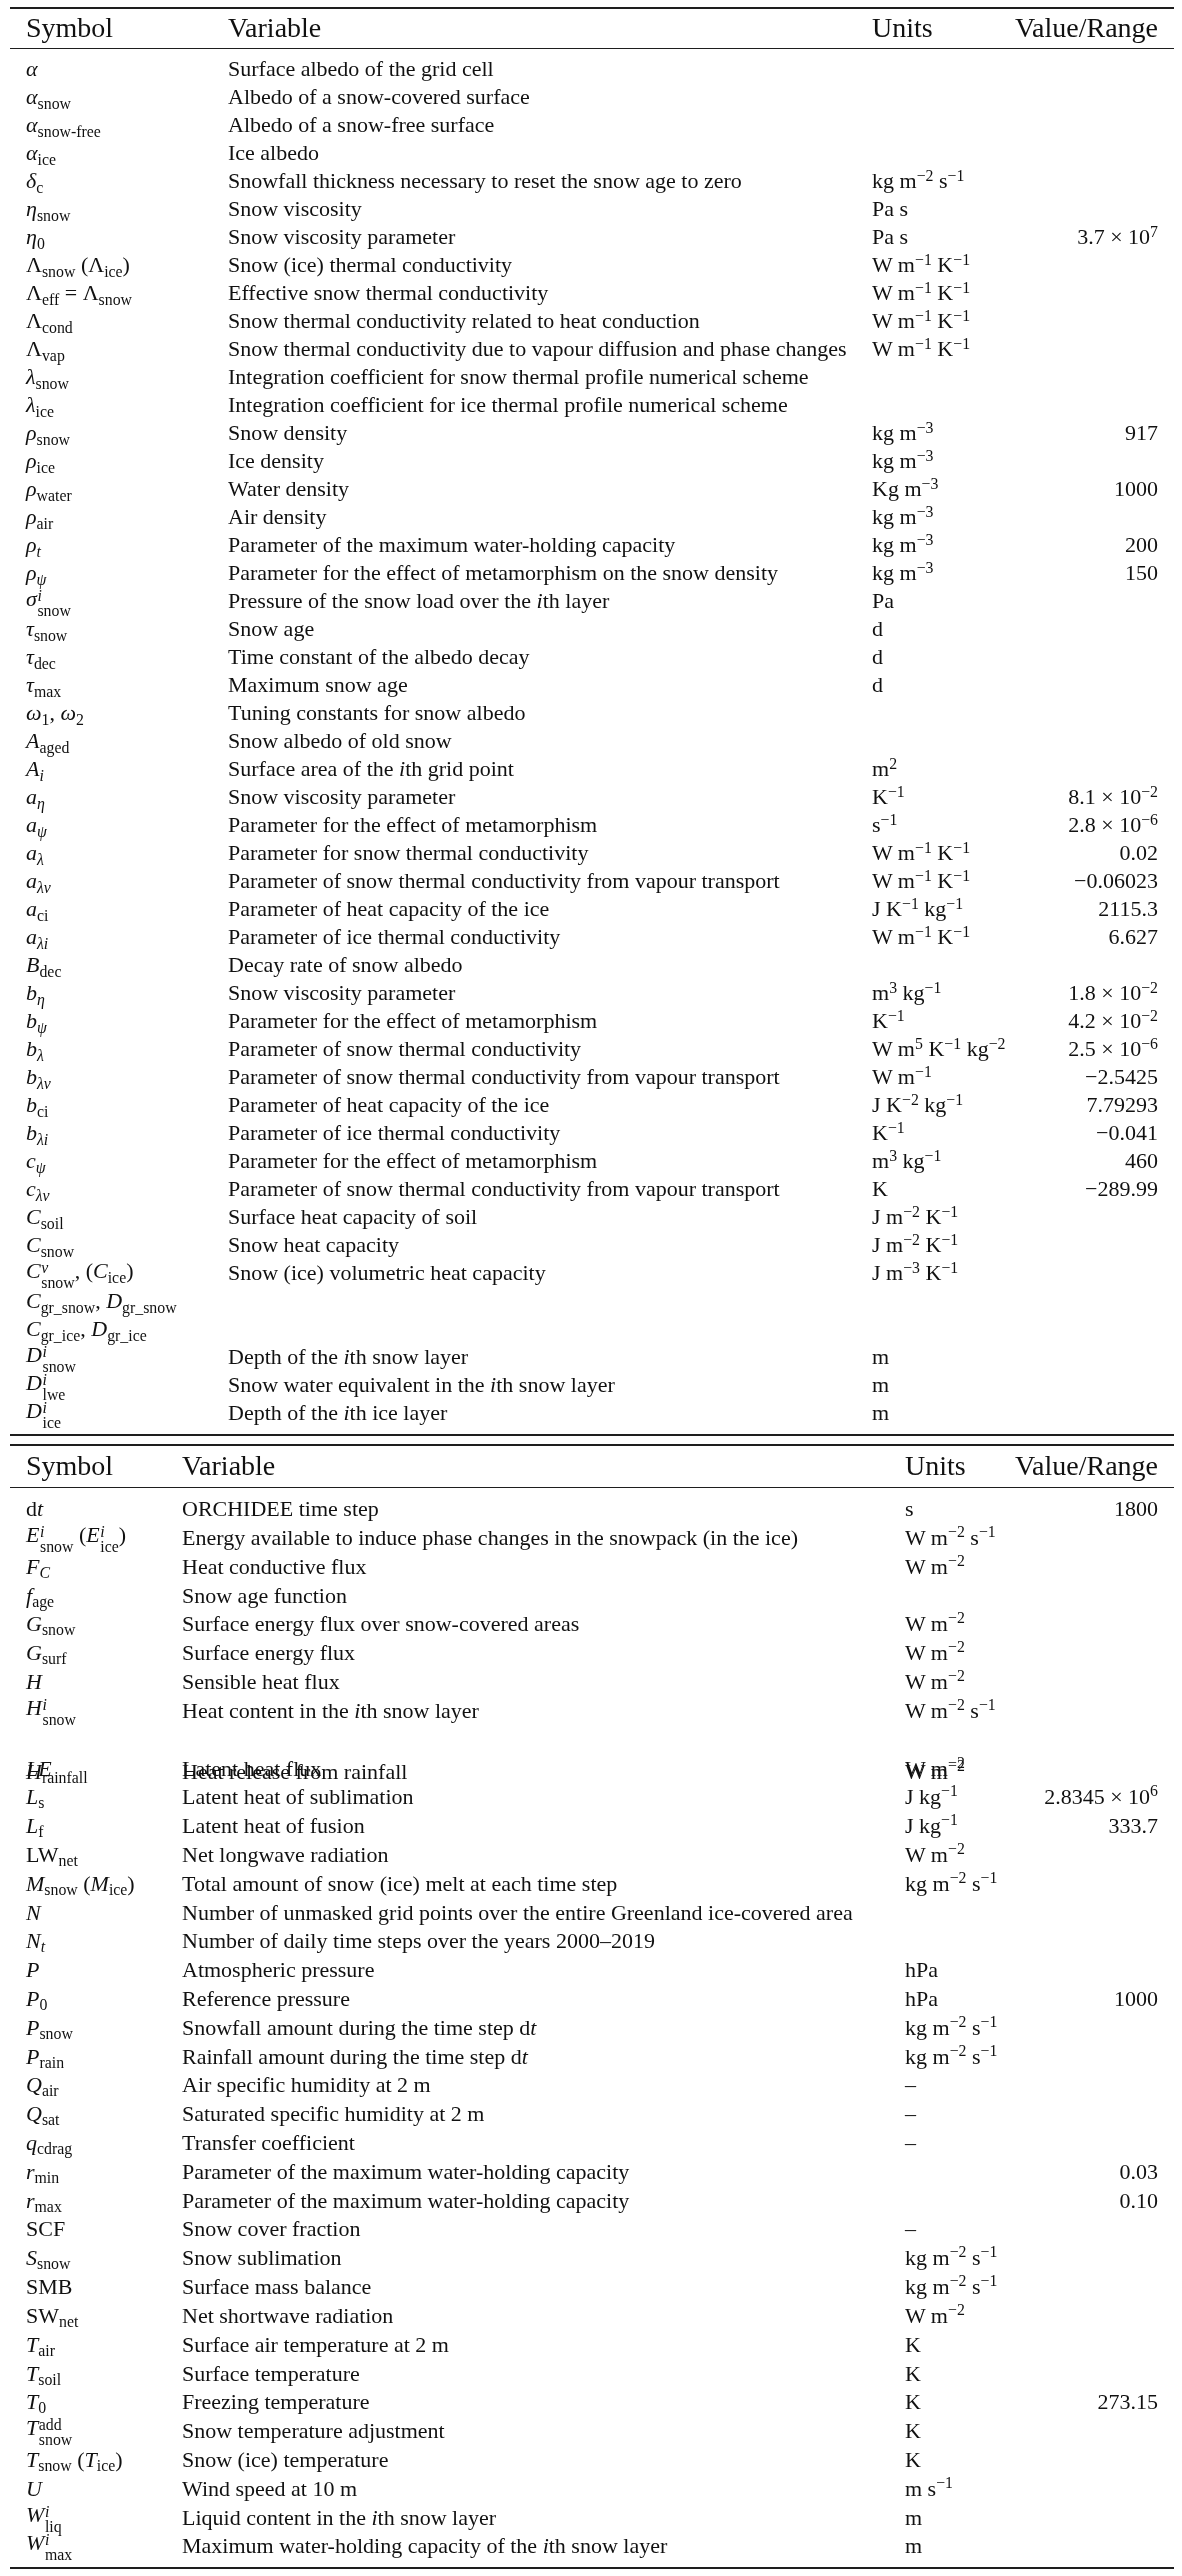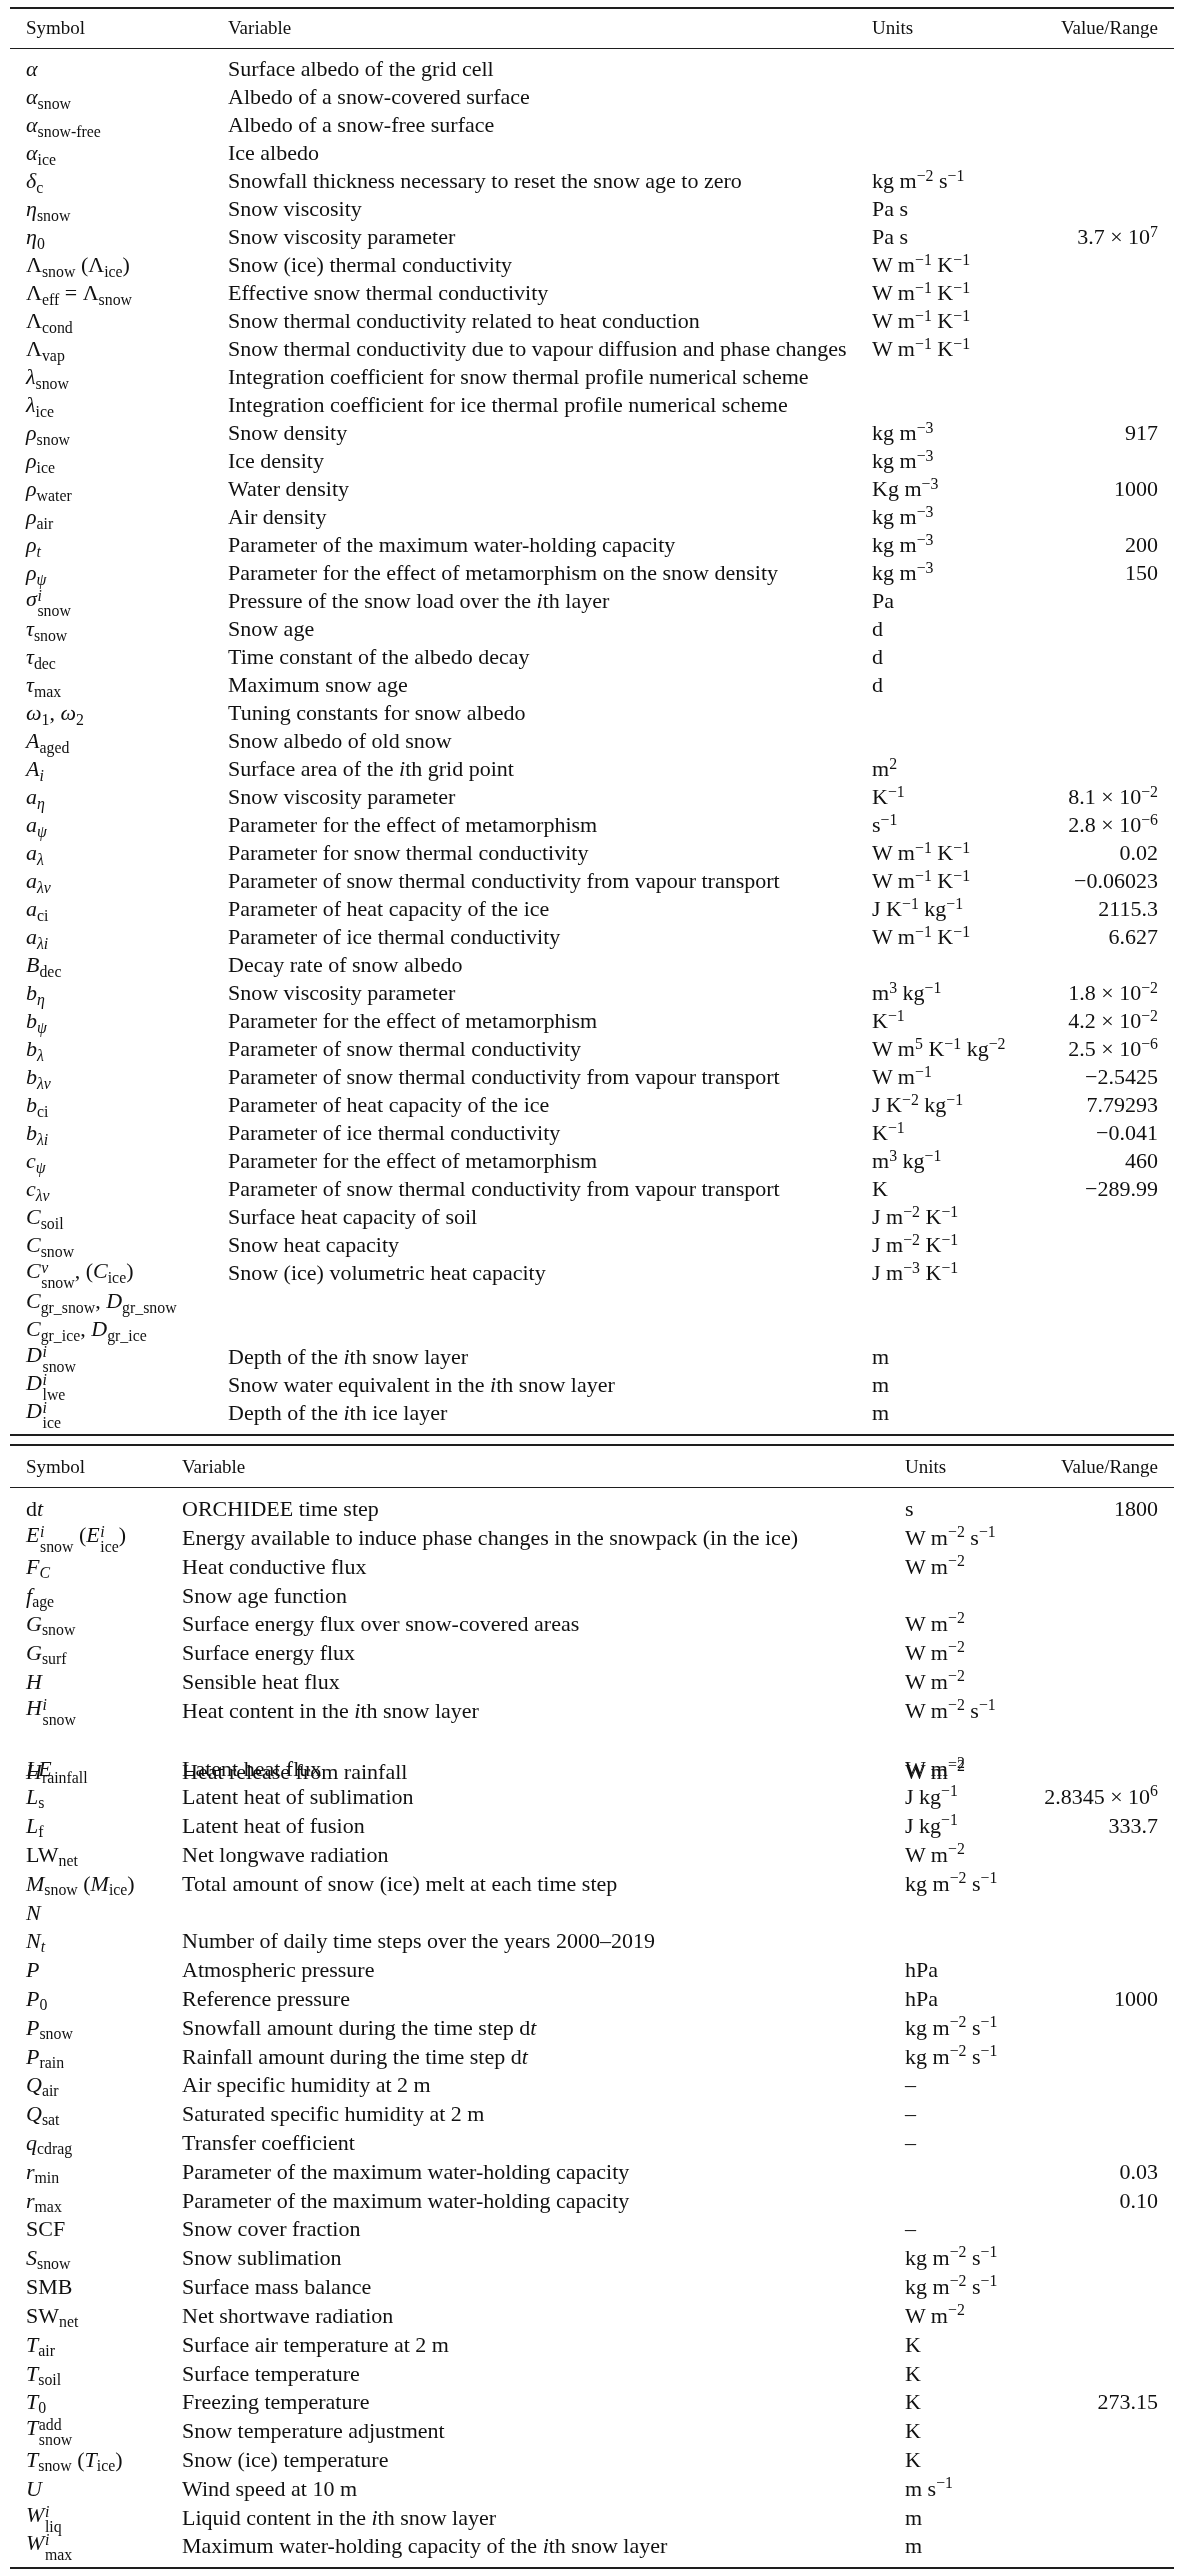--- a/index.html
+++ b/index.html
@@ -11,21 +11,21 @@
   .rule { position: absolute; left: 10.3px; width: 1164px; height: 1.7px; background: #1e1e1e; }
   .tbl { position: absolute; left: 0; width: 1182px; }
   .row { position: absolute; left: 0; width: 1182px; }
   .cell { position: absolute; top: 0; height: 100%; display: flex; align-items: center; white-space: nowrap; line-height: 1; }
   .sym { left: 26px; }
   .t1 .var { left: 228px; }
   .t1 .unit { left: 872px; }
   .t2 .var { left: 182px; }
   .t2 .unit { left: 905px; }
   .val { right: 24px; justify-content: flex-end; }
-  .hdr .cell { font-size: 19px; }
+  .hdr .cell { font-size: 28px; }
   .m-i { font-style: italic; }
   sub, sup { font-size: 0.72em; line-height: 0; position: relative; vertical-align: baseline; }
   sub { top: 0.3em; }
   sup { top: -0.45em; }
   .ss { display: inline-flex; flex-direction: column; vertical-align: middle; font-size: 0.72em; line-height: 0.95; margin-left: 0.6px; position: relative; top: 0.12em; }
   .ss > span { display: block; }
 </style>
 </head>
 <body>
 
@@ -949,20 +949,23 @@
           <span>kg m<sup>−2</sup> s<sup>−1</sup></span>
         </div>
         <div class="cell val">
           <span></span>
         </div>
       </div>
       <div class="row" style="top: 1898px; height: 29px;">
         <div class="cell sym">
           <span><span class="m-i">N</span></span>
         </div>
+        <div class="cell var">
+          <span>Number of unmasked grid points over the entire Greenland ice-covered area</span>
+        </div>
         <div class="cell unit">
           <span></span>
         </div>
         <div class="cell val">
           <span></span>
         </div>
       </div>
       <div class="row" style="top: 1926px; height: 29px;">
         <div class="cell sym">
           <span><span class="m-i">N</span><sub><span class="m-i">t</span></sub></span>

